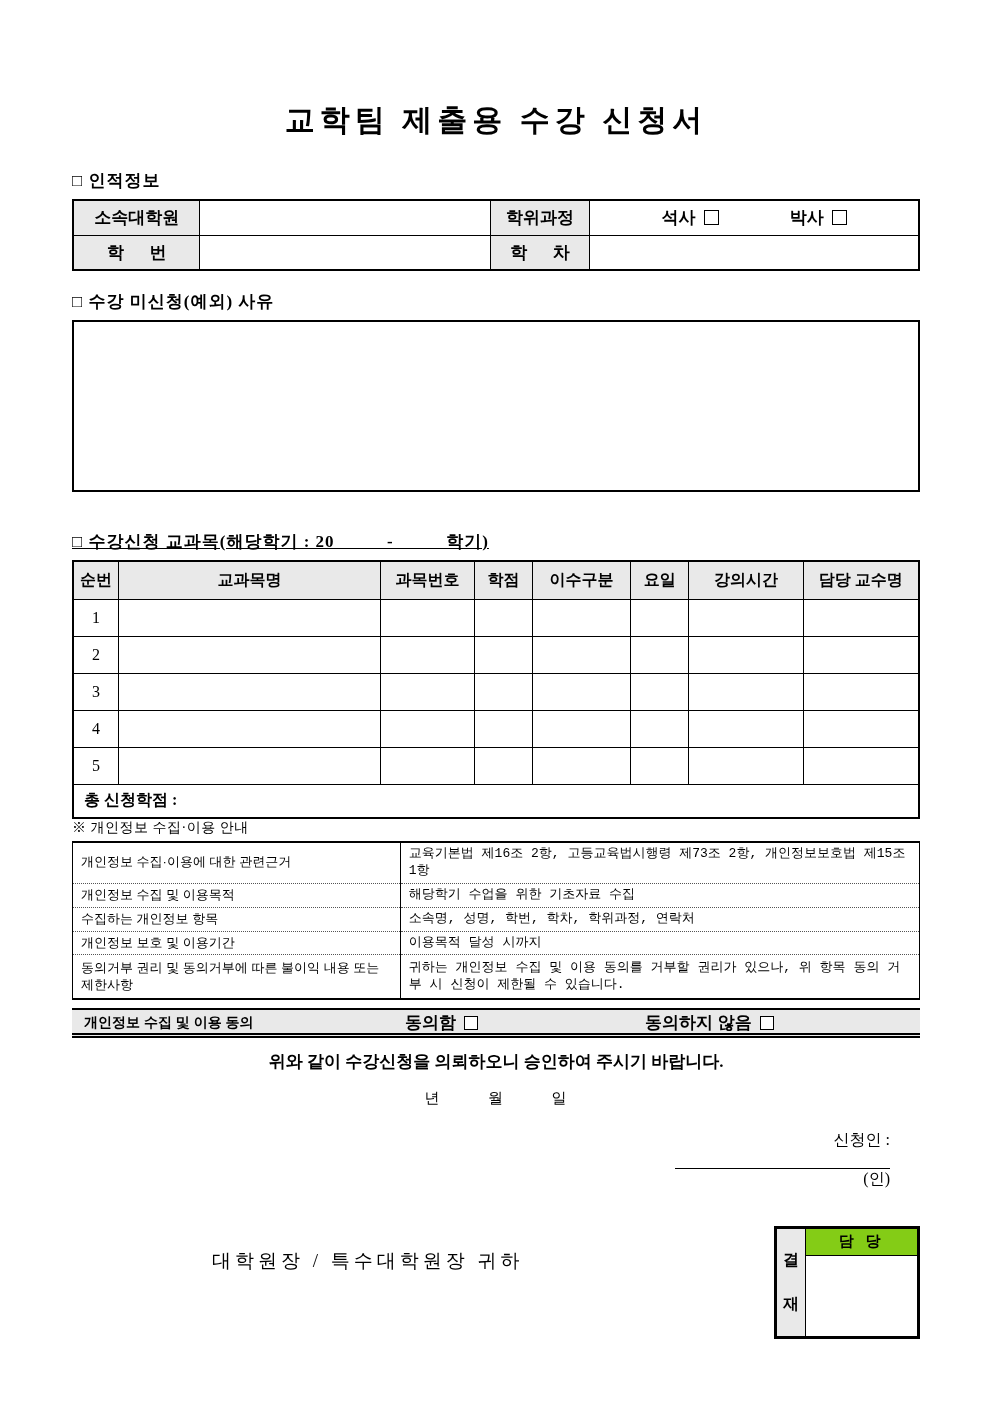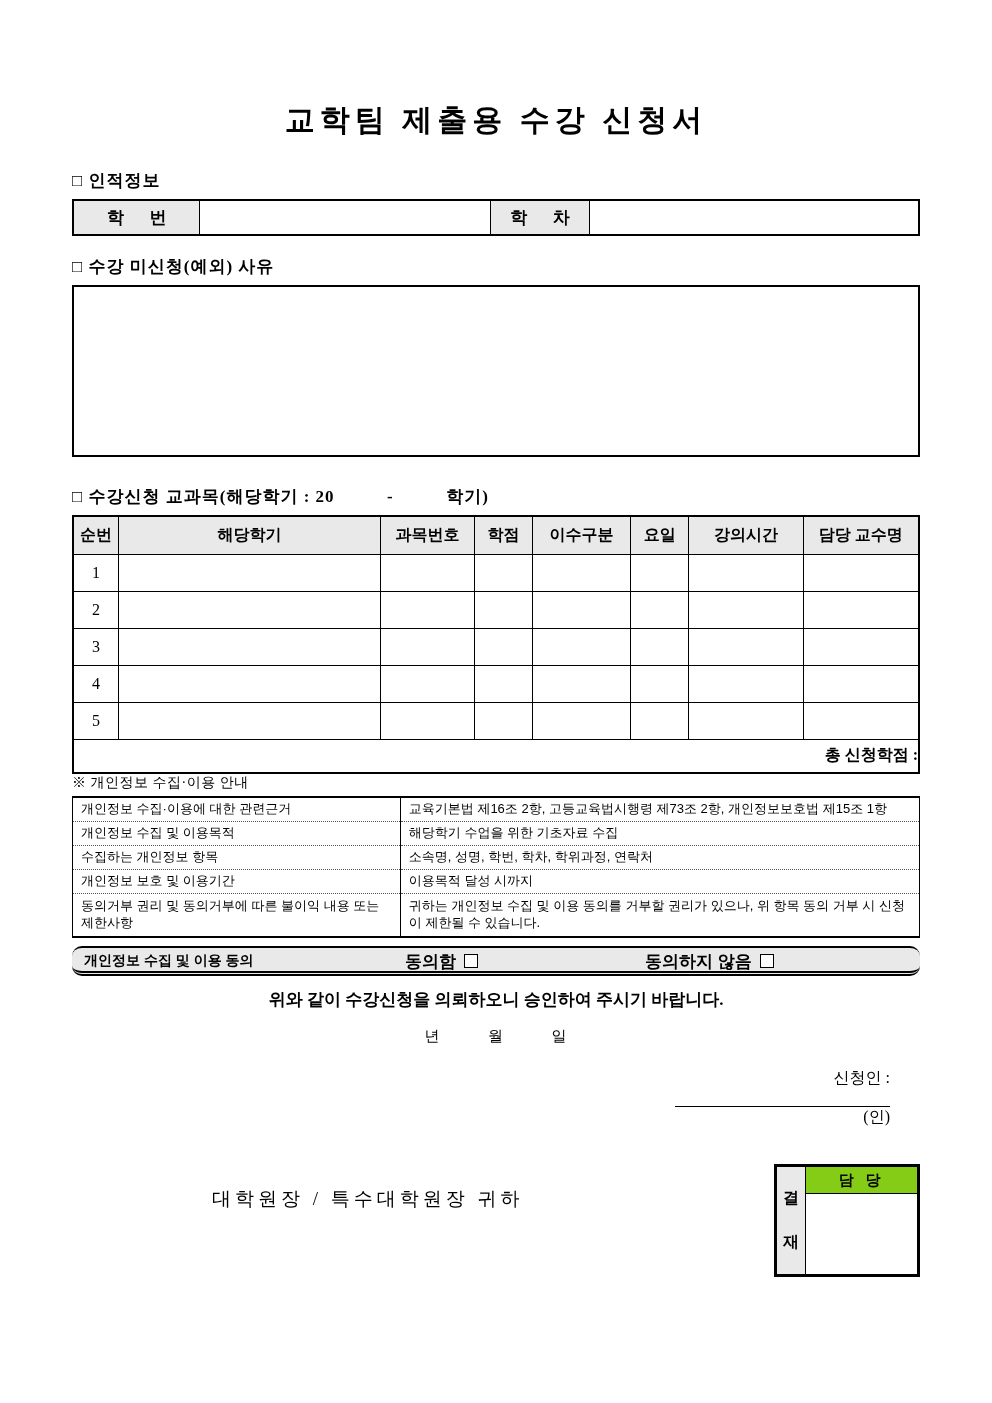--- a/index.html
+++ b/index.html
@@ -8,21 +8,21 @@
   .page { width: 992px; height: 1403px; padding: 0 72px; }
 
   .pre { white-space: pre; }
 
   .doc-title { padding-top: 100px; text-align: center; font-size: 30px;
     font-weight: bold; letter-spacing: 5px; }
 
   .sec-head { font-size: 17px; font-weight: bold; letter-spacing: 1px; }
   .sec1 { margin-top: 28px; }
   .sec2 { margin-top: 19px; }
-  .sec3 { margin-top: 28px; }
+  .sec3 { margin-top: 38px; text-decoration: underline; }
 
   table { width: 100%; border-collapse: collapse; table-layout: fixed; }
 
   
   .tbl-personal { margin-top: 7px; border: 2.5px solid #000; }
   .tbl-personal td { border: 1.4px solid #000; height: 35px; font-size: 17px; }
   .tbl-personal td.lbl { background: #e9e9e9; font-weight: bold; text-align: center; }
   .degree-cell { }
   .degree-wrap { display: flex; justify-content: space-evenly; align-items: center; }
   .cb-group { display: flex; align-items: center; font-size: 17px; font-weight: bold; }
@@ -31,38 +31,38 @@
 
   
   .reason-box { margin-top: 7px; height: 172px; border: 2.5px solid #000; background: #fff; }
 
   
   .tbl-courses { margin-top: 7px; border: 2.5px solid #000; }
   .tbl-courses th { border: 1.4px solid #000; background: #e9e9e9; height: 38px;
     font-size: 16px; font-weight: bold; }
   .tbl-courses td { border: 1.4px solid #000; height: 37px; font-size: 16px;
     text-align: center; }
-  .tbl-courses td.total { height: 34px; text-align: right; font-weight: bold;
+  .tbl-courses td.total { height: 34px; text-align: left; font-weight: bold;
     padding-left: 10px; font-size: 16px; }
 
   
   .privacy-head { font-size: 14px;
     font-family: Liberation Serif, serif; letter-spacing: 0.5px; }
   .tbl-privacy { margin-top: 4px; border-top: 2px solid #000; border-bottom: 2px solid #000;
     border-left: 1.2px solid #000; border-right: 1.2px solid #000;
     font-family: "Liberation Sans", "DejaVu Sans", sans-serif; }
   .tbl-privacy td { font-size: 13px; padding: 3px 8px; line-height: 1.3;
     border-bottom: 1px dotted #555; vertical-align: middle; }
   .tbl-privacy tr:last-child td { border-bottom: none; }
-  .tbl-privacy td.val { border-left: 1.4px solid #000; }
+  .tbl-privacy td.val { border-left: 1.4px solid #000; font-family: Liberation Mono, monospace; }
 
   .consent-row { margin-top: 8px; position: relative; height: 30px; background: #e9e9e9;
     border-top: 2px solid #000; border-bottom: 5px double #000;
     font-family: "Liberation Sans", "DejaVu Sans", sans-serif; font-weight: bold;
-    font-size: 14px; border-radius: 10px; }
+    font-size: 14px; }
   .consent-row .grp { position: absolute; top: 0; height: 26px; display: flex;
     align-items: center; }
   .consent-label { left: 12px; }
   .consent-agree { left: 333px; }
   .consent-disagree { left: 573px; }
   .consent-row .checkbox { width: 14px; height: 14px; }
 
   .statement { margin-top: 12px; text-align: center; font-size: 17px; font-weight: bold; }
 
   .date-line { margin-top: 16px; text-align: center; font-size: 15px; letter-spacing: 1px; }
@@ -98,20 +98,37 @@
   <div class="sec-head sec1">□ 인적정보</div>
 
   <table class="tbl-personal">
     <colgroup>
         <col style="width:15%">
         <col style="width:34.3%">
         <col style="width:11.8%">
         <col style="width:38.9%">
       </colgroup>
     <tbody>
+        <tr>
+      <td class="lbl pre">소속대학원</td>
+      <td></td>
+      <td class="lbl pre">학위과정</td>
+      <td class="degree-cell">
+        <div class="degree-wrap">
+          <span class="cb-group">
+            <span>석사</span>
+            <span class="checkbox"></span>
+          </span>
+          <span class="cb-group">
+            <span>박사</span>
+            <span class="checkbox"></span>
+          </span>
+        </div>
+      </td>
+    </tr>
     <tr>
       <td class="lbl pre">학      번</td>
       <td></td>
       <td class="lbl pre">학      차</td>
       <td></td>
     </tr>
   </tbody>
     </table>
 
   <div class="sec-head sec2">□ 수강 미신청(예외) 사유</div>
@@ -126,21 +143,21 @@
         <col style="width:11.2%">
         <col style="width:6.8%">
       <col style="width:11.6%">
         <col style="width:6.9%">
         <col style="width:13.5%">
         <col style="width:13.7%">
     </colgroup>
     <tbody>
         <tr>
       <th>순번</th>
-      <th>해당학기</th>
+      <th>교과목명</th>
       <th>과목번호</th>
       <th>학점</th>
       <th>이수구분</th>
       <th>요일</th>
       <th>강의시간</th>
       <th>담당 교수명</th>
     </tr>
     <tr>
       <td>1</td>
       <td></td>

